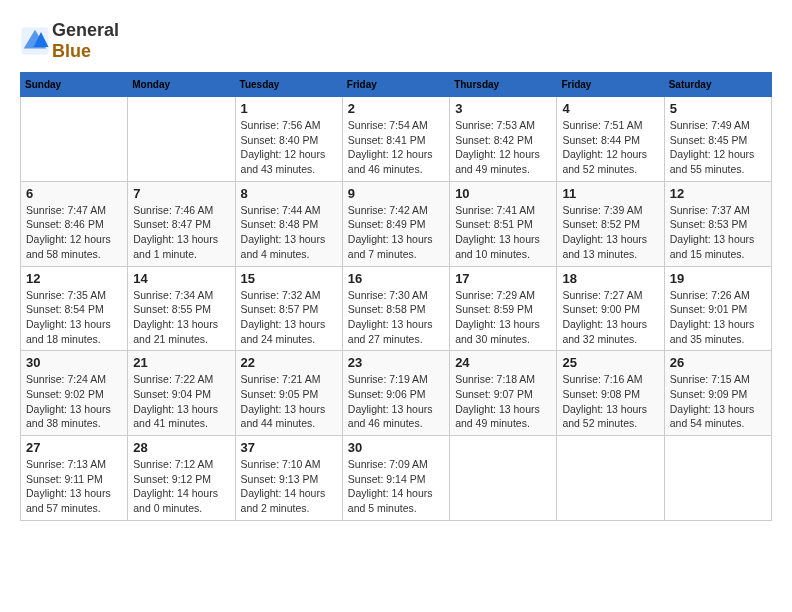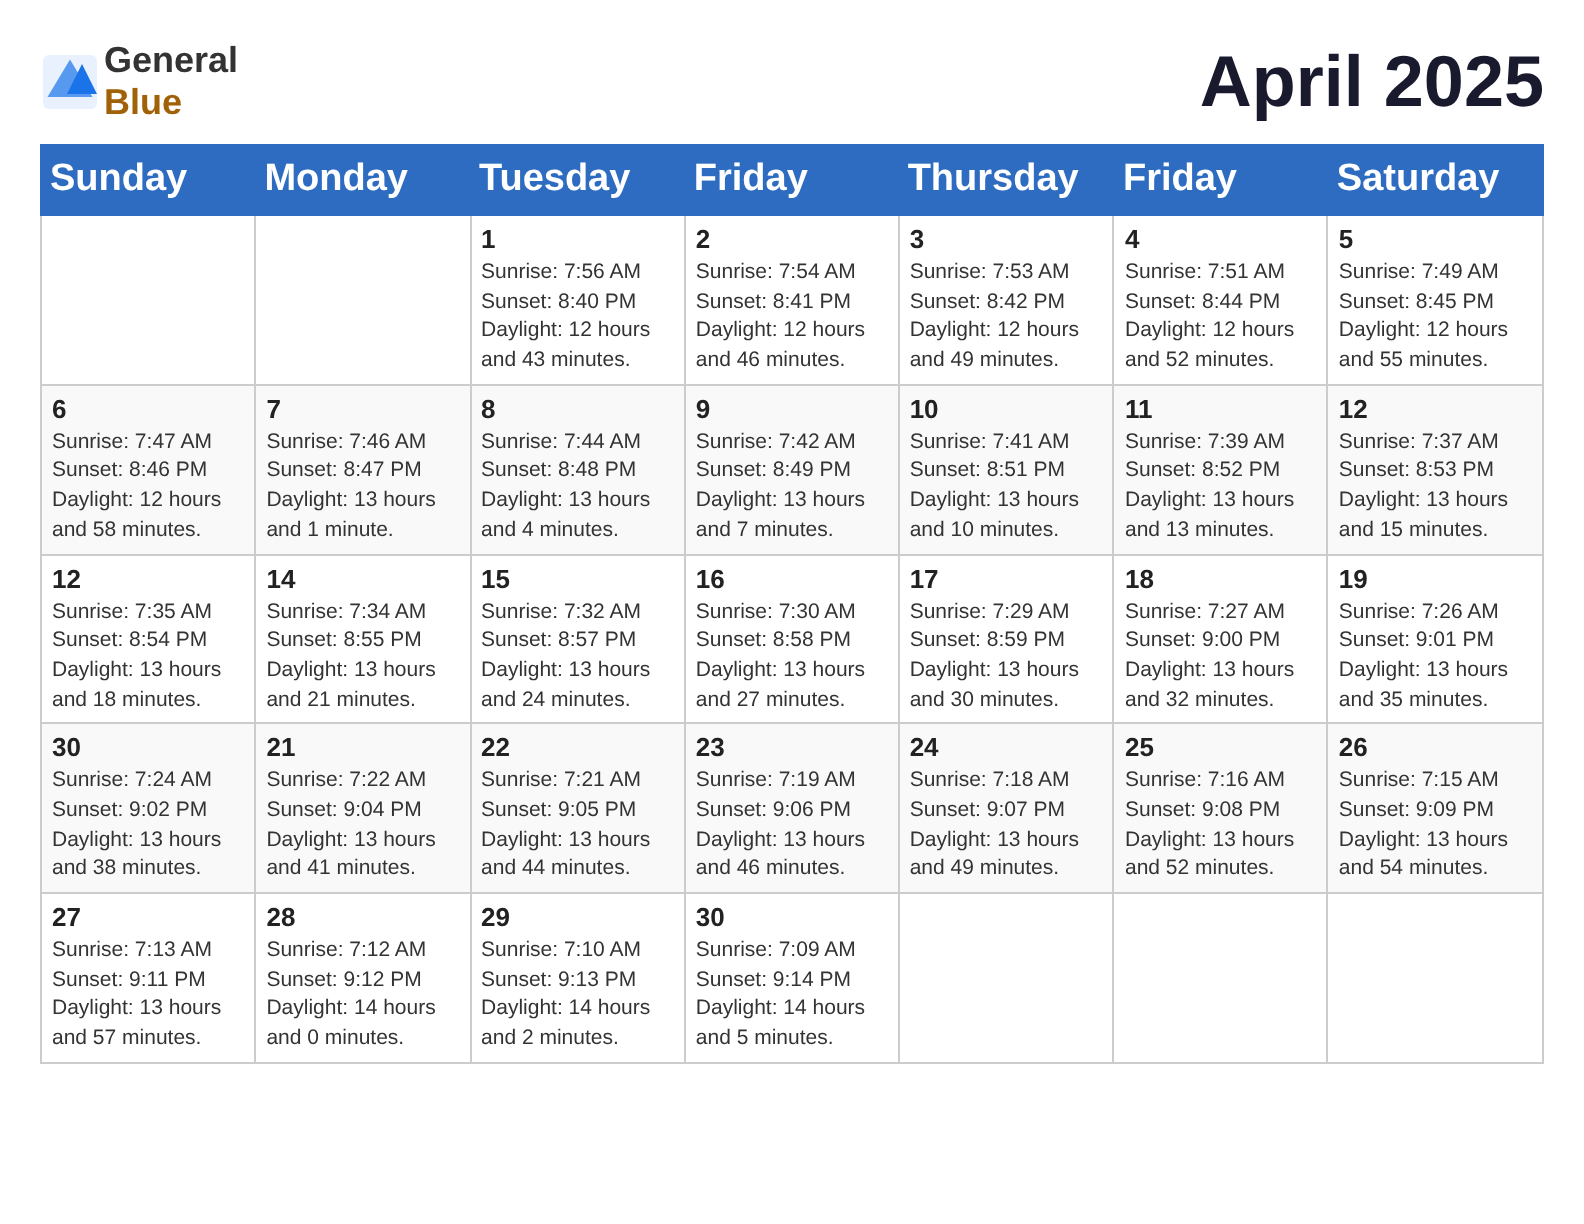--- a/index.html
+++ b/index.html
@@ -5,21 +5,21 @@
     * { box-sizing: border-box; margin: 0; padding: 0; }
     body {
       font-family: Arial, sans-serif;
       background: #fff;
       width: 792px;
       min-height: 612px;
       padding: 20px;
     }
     .header {
       display: flex;
-      justify-content: space-between;
+      justify-content: flex-start;
       align-items: flex-start;
       margin-bottom: 10px;
     }
     .logo {
       display: flex;
       align-items: center;
     }
     .logo-text-general {
       font-size: 18px;
       font-weight: bold;
@@ -46,24 +46,24 @@
     .subtitle {
       font-size: 15px;
       color: #444;
     }
     .calendar {
       width: 100%;
       border-collapse: collapse;
     }
     .calendar th {
       background-color: #2d6cc0;
-      color: #ffffff;
+      color: #000000;
       padding: 6px 4px;
       text-align: left;
-      font-size: 19px;
+      font-size: 10px;
       border: 1px solid #2d6cc0;
     }
     .calendar td {
       border: 1px solid #ccc;
       vertical-align: top;
       padding: 4px 5px;
       width: 108px;
       min-height: 80px;
       background: #fff;
     }
@@ -95,21 +95,20 @@
       <rect x="2" y="2" width="36" height="36" rx="4" fill="#1a73e8" opacity="0.1"></rect>
       <polygon points="20,5 35,30 5,30" fill="#1a73e8" opacity="0.7"></polygon>
       <polygon points="28,8 38,28 18,28" fill="#1a73e8"></polygon>
     </svg>
     <div>
       <span class="logo-text-general">General</span><br>
       <span class="logo-text-blue">Blue</span>
     </div>
   </div>
   <div class="title-block">
-    <div class="main-title">April 2025</div>
   </div>
 </div>
 
 <table class="calendar">
   <thead>
     <tr>
     <th>Sunday</th>
         <th>Monday</th>
         <th>Tuesday</th>
         <th>Friday</th>
@@ -292,21 +291,21 @@
 Sunset: 9:11 PM
 Daylight: 13 hours and 57 minutes.</div>
         </td>
         <td>
           <span class="day-number">28</span>
           <div class="day-info">Sunrise: 7:12 AM
 Sunset: 9:12 PM
 Daylight: 14 hours and 0 minutes.</div>
         </td>
         <td>
-          <span class="day-number">29</span>
+          <span class="day-number">37</span>
           <div class="day-info">Sunrise: 7:10 AM
 Sunset: 9:13 PM
 Daylight: 14 hours and 2 minutes.</div>
         </td>
         <td>
           <span class="day-number">30</span>
           <div class="day-info">Sunrise: 7:09 AM
 Sunset: 9:14 PM
 Daylight: 14 hours and 5 minutes.</div>
         </td>

